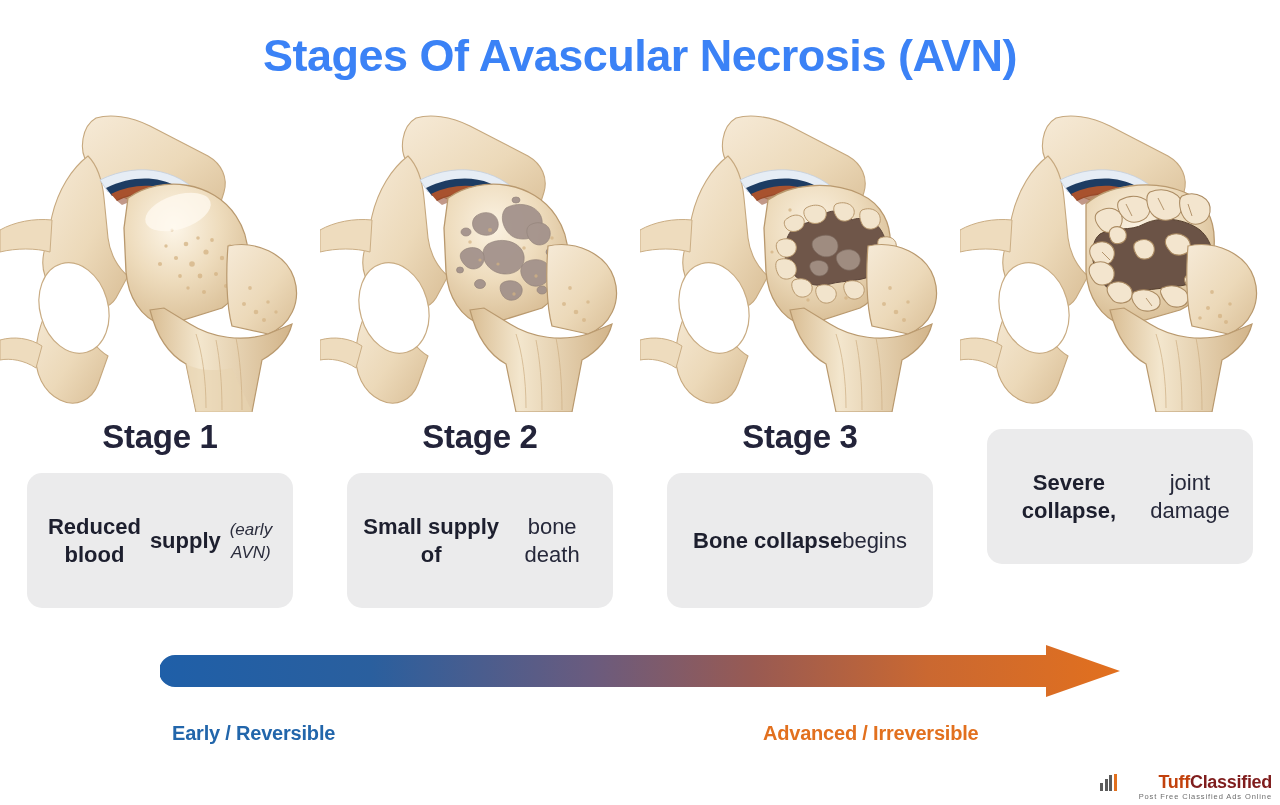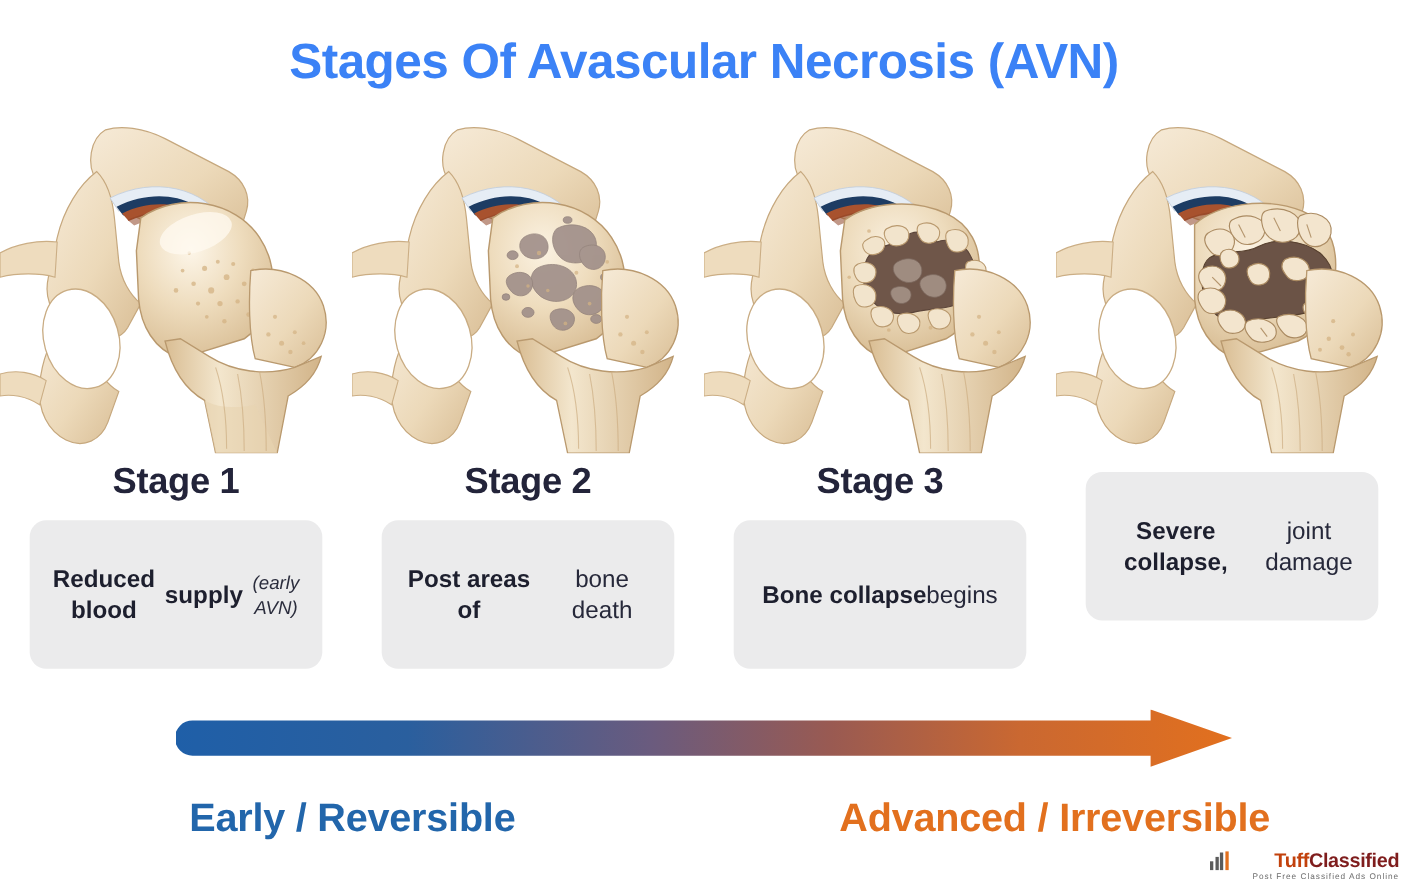--- a/index.html
+++ b/index.html
@@ -59,21 +59,21 @@
     font-size: 17px; font-weight: normal; color: #2b2d3d;
     line-height: 1.3; margin-top: 2px; font-style: italic;
   }
 
   
   .arrow-wrap { position: absolute; left: 160px; top: 645px; width: 970px; height: 62px; }
   .arrow-wrap svg { display: block; }
 
   .axis-label {
     position: absolute; top: 722px;
-    font-size: 36px; font-weight: bold; letter-spacing: -0.2px;
+    font-size: 20px; font-weight: bold; letter-spacing: -0.2px;
   }
   .axis-label.left  { left: 172px;  color: #2266ab; }
   .axis-label.right { left: 763px;  color: #e2701e; }
 
   
   .logo { position: absolute; right: 8px; bottom: 4px; text-align: right; }
   .logo-row { display: flex; align-items: flex-end; justify-content: flex-end; gap: 2px; }
   .logo-bars { display: flex; align-items: flex-end; gap: 1.5px; height: 17px; }
   .logo-bars i { display: block; width: 3px; background: #5b5b5b; }
   .logo-bars i:nth-child(1) { height: 8px; }
@@ -255,21 +255,21 @@
             <circle cx="244" cy="192" r="2"></circle>
               <circle cx="256" cy="200" r="2.3"></circle>
               <circle cx="268" cy="190" r="1.8"></circle>
             <circle cx="250" cy="176" r="1.9"></circle>
               <circle cx="264" cy="208" r="2"></circle>
           </g>
         </svg>
       </div>
       <div class="stage-label">Stage 2</div>
       <div class="caption-box">
-        <div class="cap-bold">Post areas of</div>
+        <div class="cap-bold">Small supply of</div>
         <div class="cap-reg">bone death</div>
       </div>
     </div>
 
     <div class="stage-col">
       <div class="illus">
         <svg viewBox="0 0 320 300" xmlns="http://www.w3.org/2000/svg">
           <defs>
             <linearGradient id="boneG3" x1="0" y1="0" x2="1" y2="1">
               <stop offset="0%" stop-color="#f6ead7"></stop>

